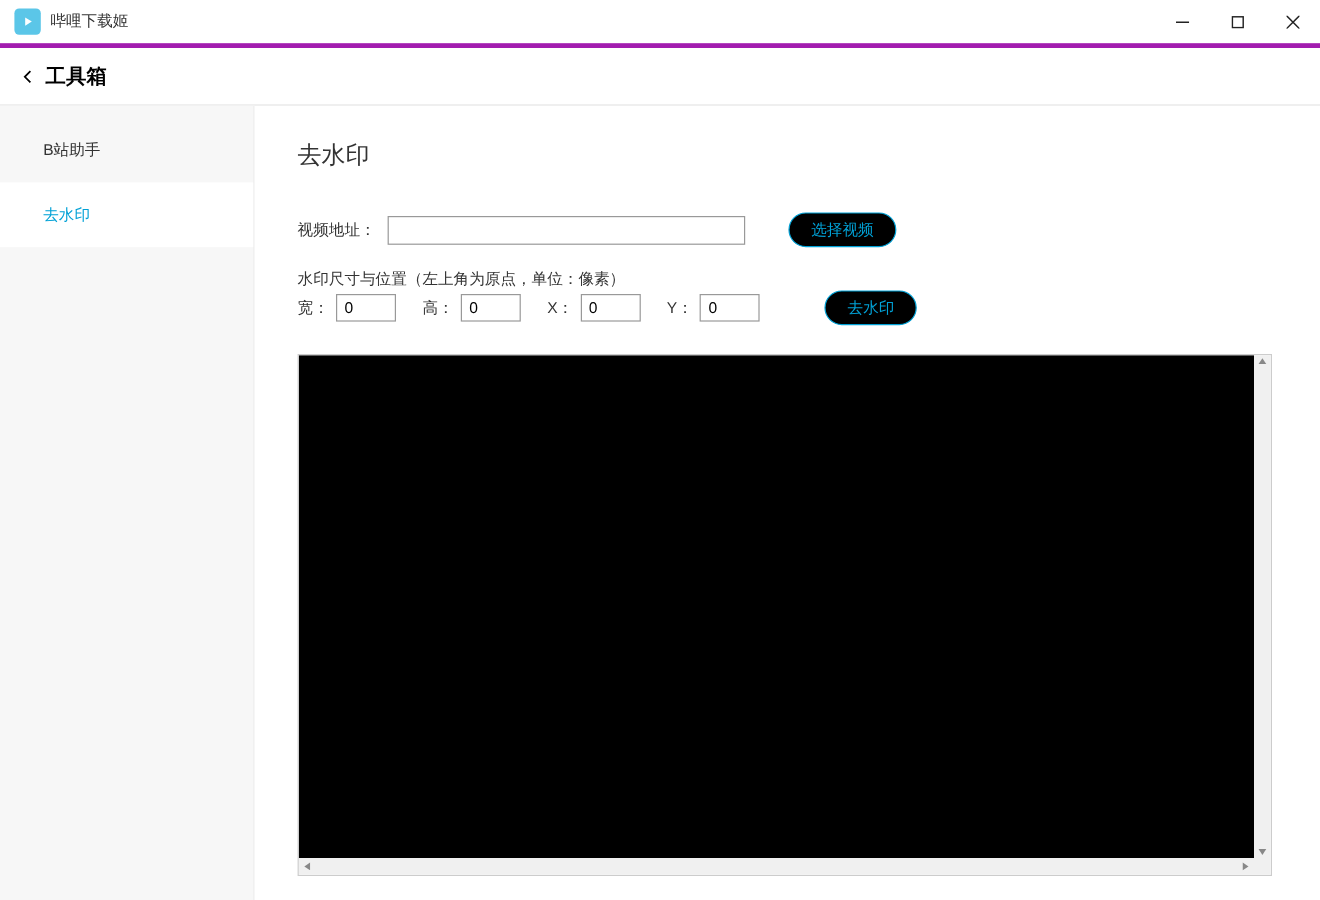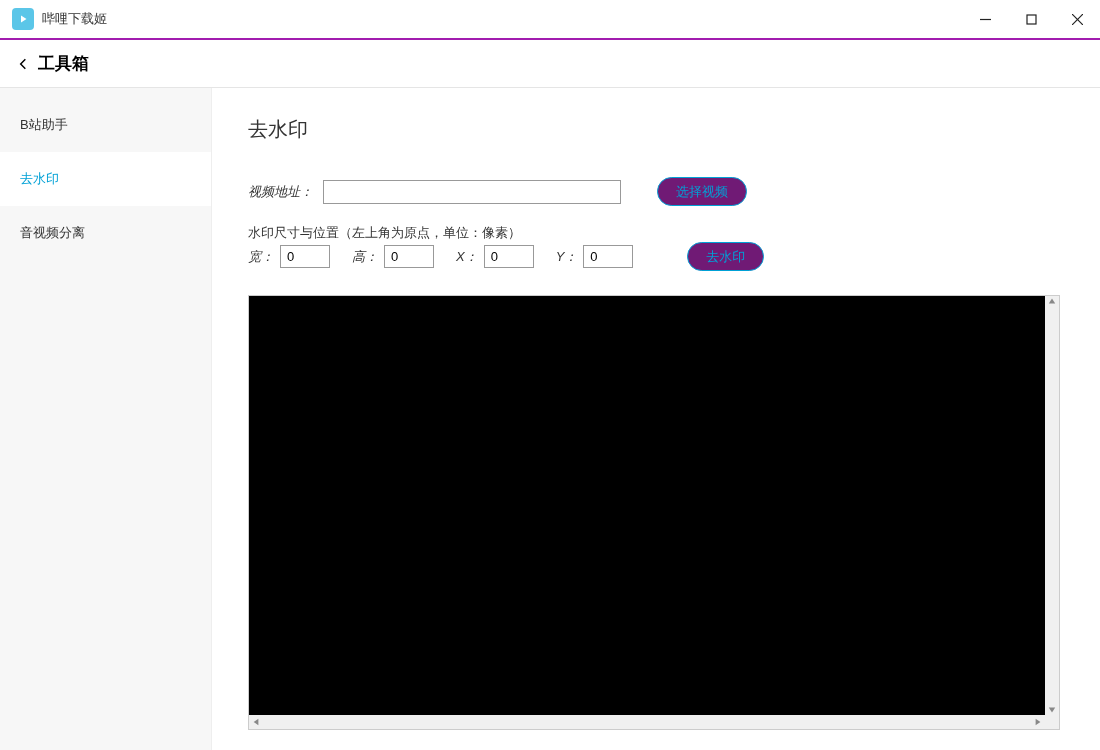--- a/index.html
+++ b/index.html
@@ -16,21 +16,21 @@
       overflow: hidden;
       display: flex;
       flex-direction: column;
     }
     
     .titlebar {
       height: 40px;
       display: flex;
       align-items: center;
       padding-left: 12px;
-      border-bottom: 2px solid #a21caf;
+      border-bottom: 4px solid #a21caf;
     }
     .titlebar .app-icon {
       width: 22px;
       height: 22px;
       background: #5bc6e8;
       border-radius: 4px;
       display: flex;
       align-items: center;
       justify-content: center;
       margin-right: 8px;
@@ -100,21 +100,21 @@
       overflow: hidden;
     }
     
     .sidebar {
       width: 212px;
       background: #f7f7f7;
       border-right: 1px solid #eee;
       padding-top: 10px;
     }
     .sidebar-item {
-      padding: 18px 20px;
+      padding: 18px 36px;
       font-size: 13px;
       color: #333;
       cursor: pointer;
     }
     .sidebar-item.active {
       color: #00a1d6;
       background: #fff;
     }
     
     .main {
@@ -131,36 +131,35 @@
     }
     .row {
       display: flex;
       align-items: center;
       margin-bottom: 18px;
     }
     .label {
       font-size: 13px;
       color: #333;
       white-space: nowrap;
-      font-style: italic;
     }
     .video-path-input {
       width: 298px;
       height: 24px;
       border: 1px solid #999;
       margin-left: 10px;
       padding: 0 6px;
       font-size: 13px;
     }
     .btn-outline {
       height: 29px;
       padding: 0 18px;
       border: 1px solid #00a1d6;
       border-radius: 15px;
-      background: #701a75;
+      background: #000000;
       color: #00a1d6;
       font-size: 13px;
       cursor: pointer;
       display: inline-flex;
       align-items: center;
       justify-content: center;
     }
     .btn-select-video {
       margin-left: 36px;
     }
@@ -294,23 +293,20 @@
 </div>
 
 <div class="body">
 
   <div class="sidebar">
     <div class="sidebar-item">
       <span>B站助手</span>
     </div>
     <div class="sidebar-item active">
       <span>去水印</span>
-    </div>
-    <div class="sidebar-item">
-      <span>音视频分离</span>
     </div>
   </div>
 
   <div class="main">
     <div class="page-title">去水印</div>
 
     <div class="row">
       <span class="label">视频地址：</span>
       <input type="text" class="video-path-input" value="" style="">
       <button class="btn-outline btn-select-video">选择视频</button>

